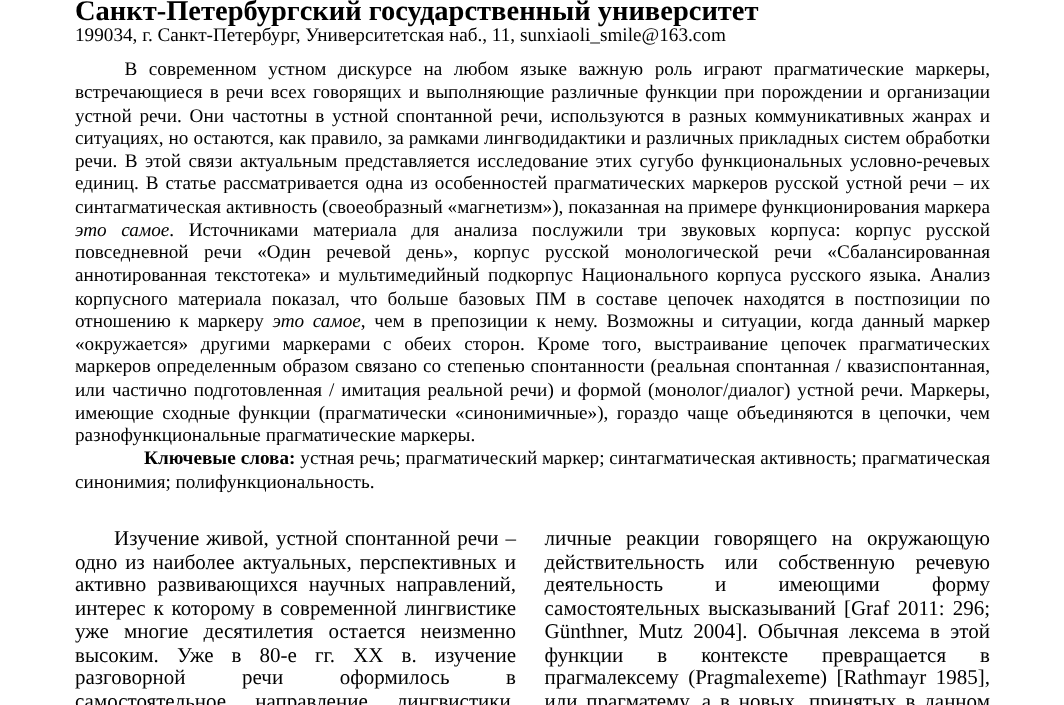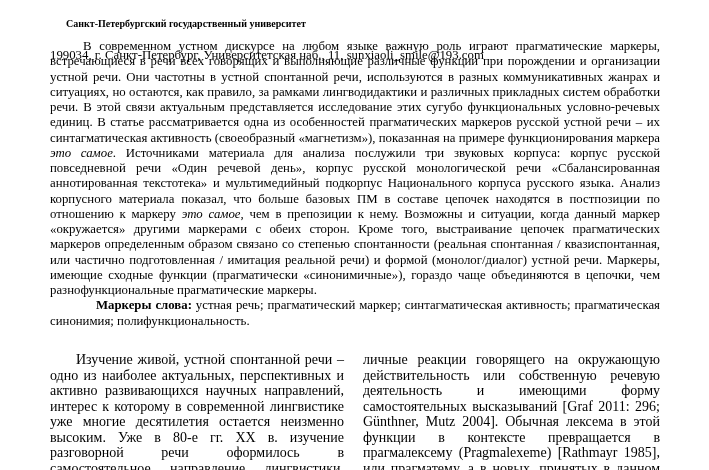--- a/index.html
+++ b/index.html
@@ -16,24 +16,24 @@
     font-family: "Liberation Serif", "DejaVu Serif", serif;
     overflow: hidden;
   }
   .header {
     position: absolute;
     left: 50px;
     top: 0;
     width: 610px;
   }
   .university {
-    font-size: 10px;
+    font-size: 19px;
     line-height: 16px;
     font-weight: bold;
-    margin: 16px;
+    margin: 0;
     white-space: nowrap;
   }
   .address {
     font-size: 12.8px;
     line-height: 15px;
     margin: 0;
     white-space: nowrap;
   }
   .abstract {
     position: absolute;
@@ -75,27 +75,27 @@
   .col-left p { text-indent: 26px; }
   .col-right p { text-indent: 0; }
 </style>
 </head>
 <body>
 
 <div class="page">
 
   <div class="header">
     <p class="university">Санкт-Петербургский государственный университет</p>
-    <p class="address">199034, г. Санкт-Петербург, Университетская наб., 11, sunxiaoli_smile@193.com</p>
+    <p class="address">199034, г. Санкт-Петербург, Университетская наб., 11, sunxiaoli_smile@163.com</p>
   </div>
 
   <div class="abstract">
     <p class="abstract-text"><span>В современном устном дискурсе на любом языке важную роль играют прагматические маркеры, встречающиеся в речи всех говорящих и выполняющие различные функции при порождении и организации устной речи. Они частотны в устной спонтанной речи, используются в разных коммуникативных жанрах и ситуациях, но остаются, как правило, за рамками лингводидактики и различных прикладных систем обработки речи. В этой связи актуальным представляется исследование этих сугубо функциональных условно-речевых единиц. В статье рассматривается одна из особенностей прагматических маркеров русской устной речи – их синтагматическая активность (своеобразный «магнетизм»), показанная на примере функционирования маркера </span><em>это самое</em><span>. Источниками материала для анализа послужили три звуковых корпуса: корпус русской повседневной речи «Один речевой день», корпус русской монологической речи «Сбалансированная аннотированная текстотека» и мультимедийный подкорпус Национального корпуса русского языка. Анализ корпусного материала показал, что больше базовых ПМ в составе цепочек находятся в постпозиции по отношению к маркеру </span><em>это самое</em><span>, чем в препозиции к нему. Возможны и ситуации, когда данный маркер «окружается» другими маркерами с обеих сторон. Кроме того, выстраивание цепочек прагматических маркеров определенным образом связано со степенью спонтанности (реальная спонтанная / квазиспонтанная, или частично подготовленная / имитация реальной речи) и формой (монолог/диалог) устной речи. Маркеры, имеющие сходные функции (прагматически «синонимичные»), гораздо чаще объединяются в цепочки, чем разнофункциональные прагматические маркеры.</span></p>
     <p class="keywords">
-      <strong>Маркеры слова:</strong><span> устная речь; прагматический маркер; синтагматическая активность; прагматическая синонимия; полифункциональность.</span>
+      <strong>Ключевые слова:</strong><span> устная речь; прагматический маркер; синтагматическая активность; прагматическая синонимия; полифункциональность.</span>
     </p>
   </div>
 
   <div class="columns">
     <div class="col col-left">
       <p>Изучение живой, устной спонтанной речи – одно из наиболее актуальных, перспективных и активно развивающихся научных направлений, интерес к которому в современной лингвистике уже многие десятилетия остается неизменно высоким. Уже в 80-е гг. XX в. изучение разговорной речи оформилось в самостоятельное направление лингвистики, получившее название колло-</p>
     </div>
     <div class="col col-right">
       <p>личные реакции говорящего на окружающую действительность или собственную речевую деятельность и имеющими форму самостоятельных высказываний [Graf 2011: 296; Günthner, Mutz 2004]. Обычная лексема в этой функции в контексте превращается в прагмалексему (Pragmalexeme) [Rathmayr 1985], или прагматему, а в новых, принятых в данном исследовании тер-</p>
     </div>

